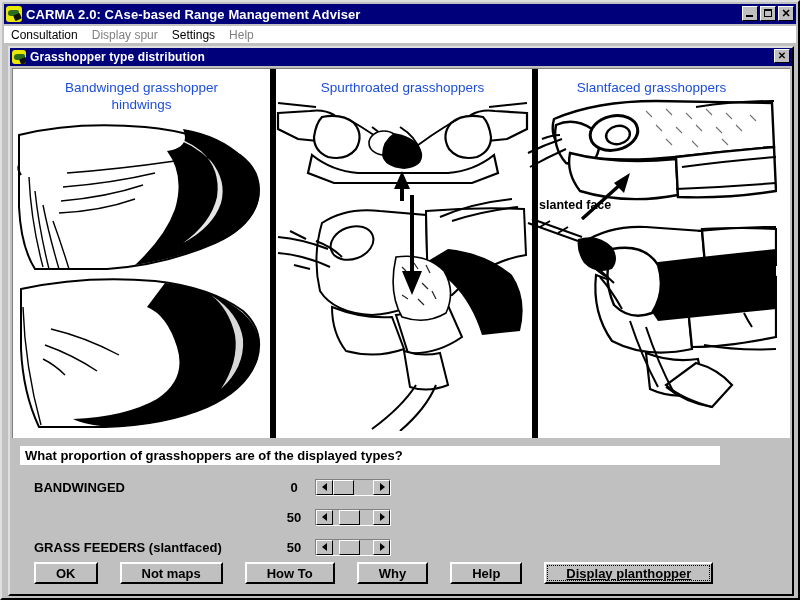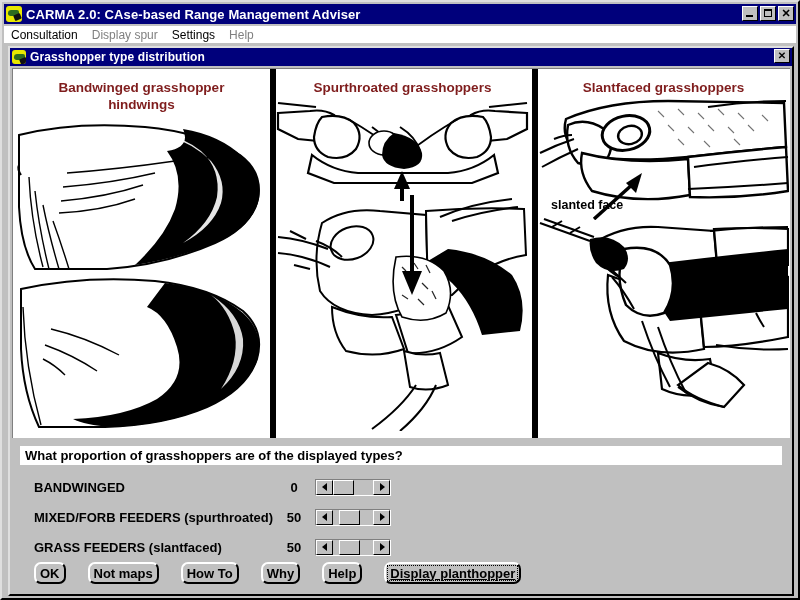--- a/index.html
+++ b/index.html
@@ -131,52 +131,52 @@
     border-left: 1px solid #808080;
     border-top: 1px solid #808080;
     overflow: hidden;
   }
   .pic-col {
     position: absolute; top: 0; bottom: 0;
     overflow: hidden;
   }
   #col-band { left: 2px;   width: 253px; }
   #col-spur { left: 263px; width: 253px; }
-  #col-slant{ left: 525px; width: 251px; }
+  #col-slant{ left: 513px; width: 251px; }
 
   .col-divider {
     position: absolute; top: 0;
     width: 6px; height: 370px;
     background: #000;
   }
   #div1 { left: 257px; }
   #div2 { left: 519px; }
 
   .col-title {
     text-align: center;
-    font-size: 13.5px; font-weight: bold; color: #7f1d1d;
+    font-size: 13.5px; font-weight: normal; color: #1d4ed8;
     padding-top: 10px;
     line-height: 17px;
     white-space: pre-line;
   }
 
   .art { position: absolute; left: 0; right: 0; }
   .art svg { display: block; width: 100%; height: 100%; }
 
   .annot {
     position: absolute;
     font-size: 12.5px; font-weight: bold; color: #000;
     white-space: nowrap;
   }
 
   
   .question {
     position: absolute;
     left: 10px; top: 398px;
-    width: 762px; height: 19px;
+    width: 700px; height: 19px;
     background: #fff;
     display: flex; align-items: center;
     font-size: 13px; font-weight: bold;
     padding-left: 5px;
     box-sizing: border-box;
   }
 
   .rows { position: absolute; left: 6px; top: 424px; width: 770px; }
   .row {
     position: relative;
@@ -242,23 +242,22 @@
     display: flex; align-items: center; gap: 22px;
   }
   .btn {
     background: #c0c0c0;
     box-sizing: border-box;
     border-left: 2px solid #fff; border-top: 2px solid #fff;
     border-right: 2px solid #000; border-bottom: 2px solid #000;
     height: 22px;
     display: flex; align-items: center; justify-content: center;
     font-size: 13px; font-weight: bold; color: #000;
-    padding: 0 4px;
+    padding: 0 20px;
     white-space: nowrap;
-    border-radius: 7px;
   }
   .btn.focused { position: relative; text-decoration: underline; }
   .btn.focused .focus-ring {
     position: absolute; inset: 1px;
     border: 1px dotted #000;
   }
 </style>
 </head>
 <body>
 
@@ -504,21 +503,20 @@
         <div class="sb">
           <div class="sb-btn sb-left"></div>
           <div class="sb-track">
             <div class="sb-thumb" style="left:0px;"></div>
           </div>
           <div class="sb-btn sb-right"></div>
         </div>
       </div>
 
       <div class="row">
-        <div class="row-label">MIXED/FORB FEEDERS (spurthroated)</div>
         <div class="row-value">50</div>
         <div class="sb">
           <div class="sb-btn sb-left"></div>
           <div class="sb-track">
             <div class="sb-thumb" style="left:6px;"></div>
           </div>
           <div class="sb-btn sb-right"></div>
         </div>
       </div>
 

